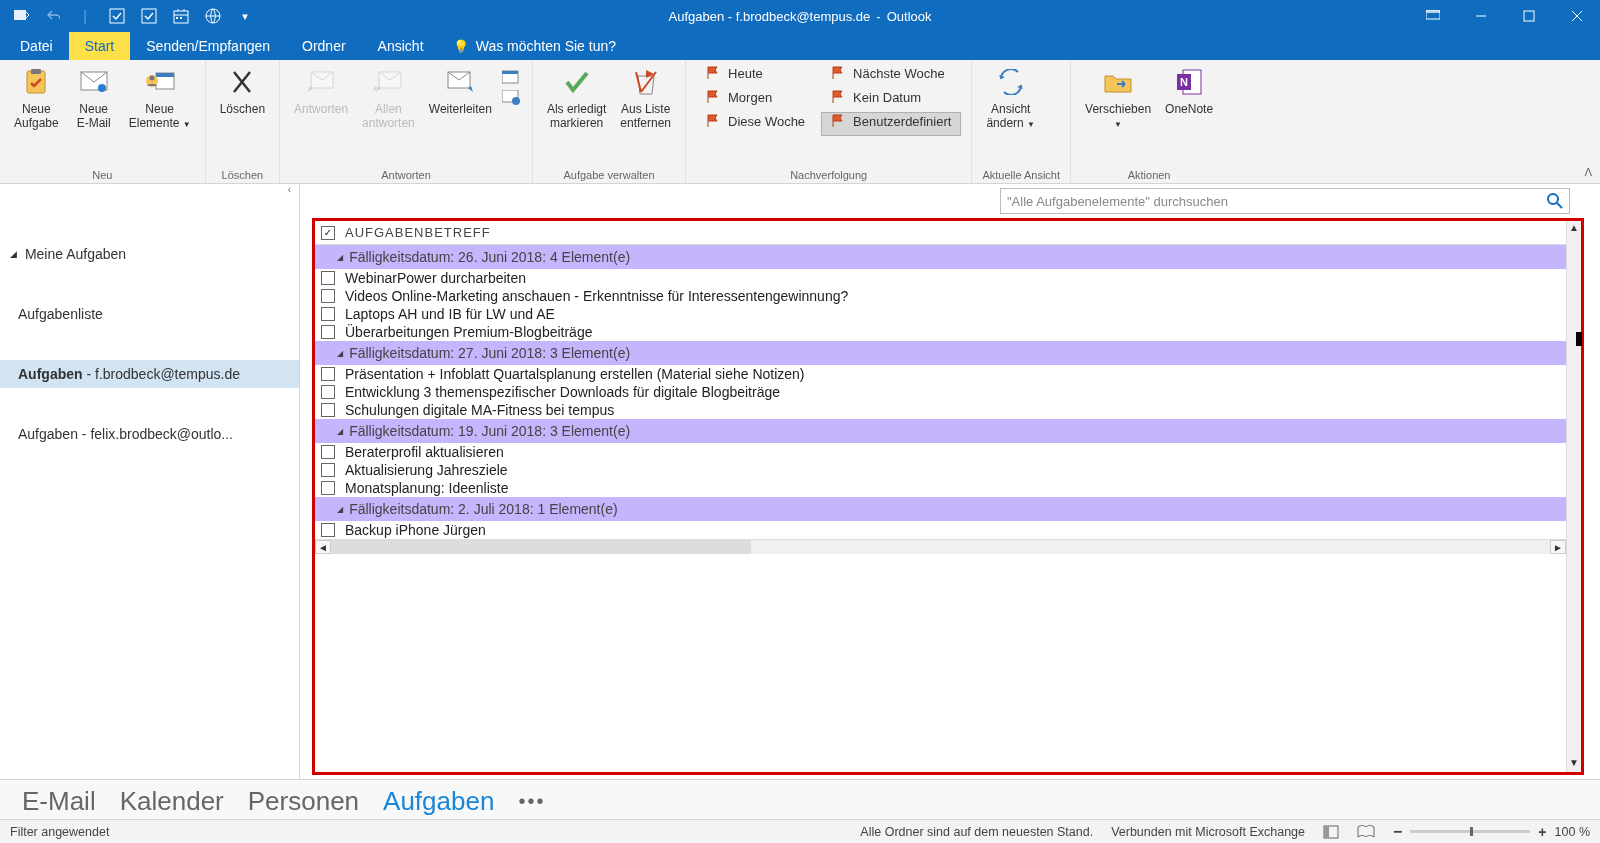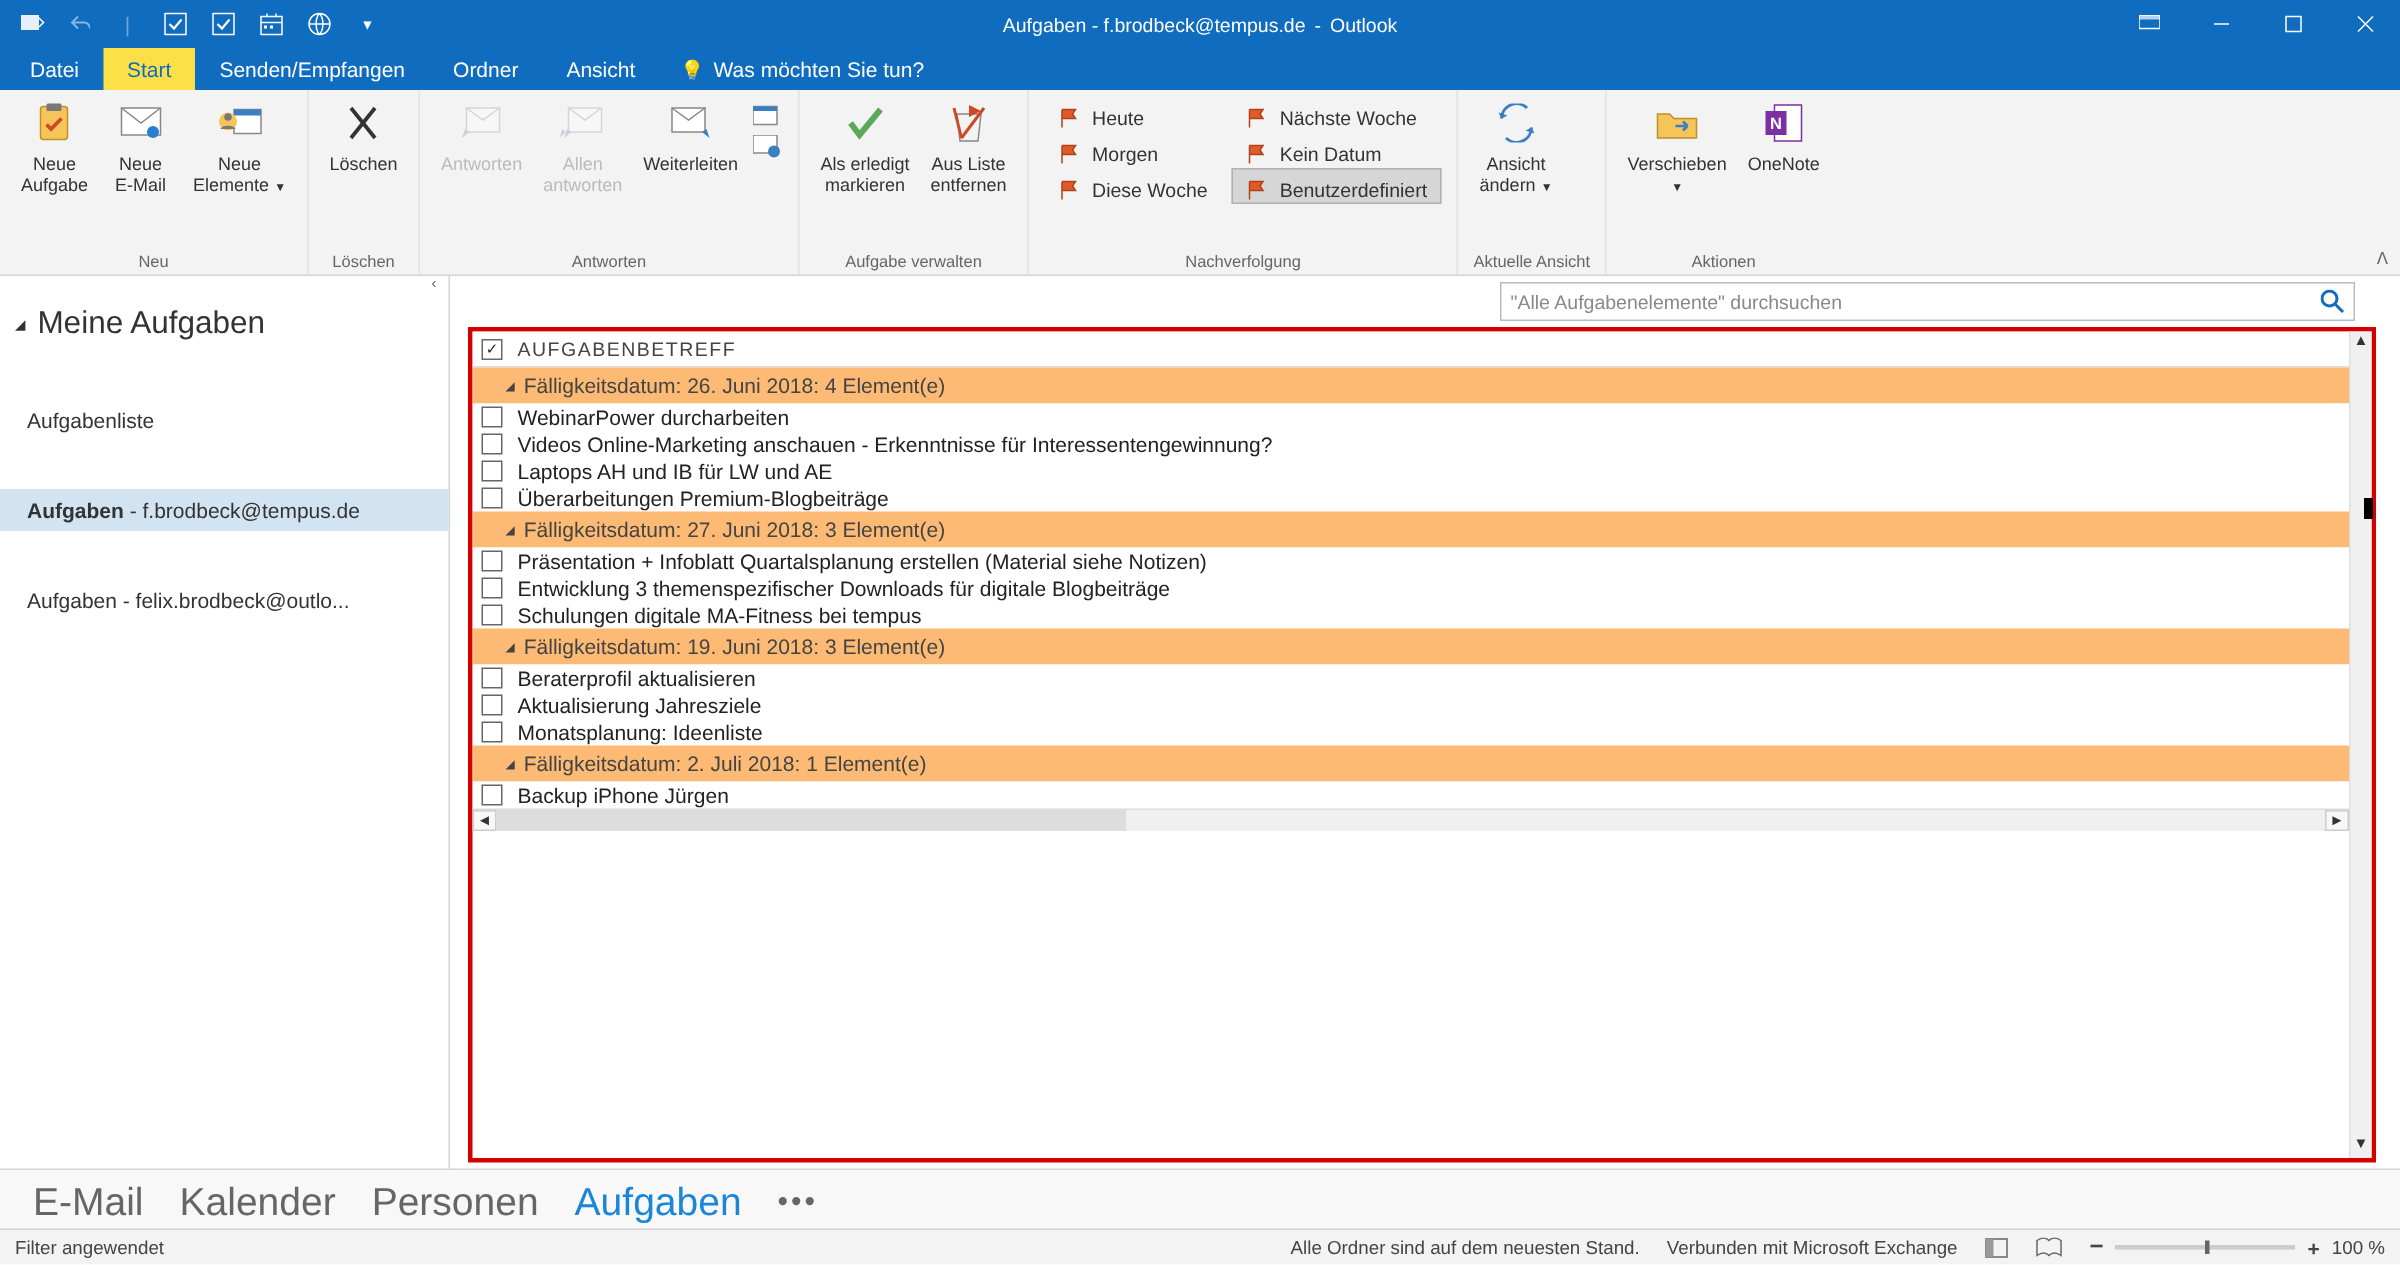--- a/index.html
+++ b/index.html
@@ -24,46 +24,46 @@
   .ribbon { background: #f3f3f3; border-bottom: 1px solid #d4d4d4; height: 124px; display: flex; position:relative; }
   .ribbon-group { border-right: 1px solid #e1e1e1; padding: 4px 10px 2px 10px; display: flex; flex-direction: column; }
   .ribbon-group-row { display: flex; gap: 6px; flex: 1; align-items: flex-start; }
   .ribbon-group-label { text-align: center; font-size: 11px; color: #666; padding-top: 2px; }
   .rbtn-large { display: flex; flex-direction: column; align-items: center; gap: 4px; padding: 2px 4px; font-size: 12px; cursor: pointer; min-width: 50px; }
   .rbtn-large .ricon { width: 32px; height: 32px; display:flex; align-items:center; justify-content:center; font-size:26px; position:relative; }
   .rbtn-large .rtxt { text-align: center; line-height: 1.2; }
   .rbtn-large.disabled { color: #bbb; }
   .rbtn-large.disabled .ricon svg { opacity: 0.4; }
   .flag-col { display:flex; flex-direction:column; }
-  .flag-item { display:flex; align-items:flex-end; gap:8px; padding: 2px 10px; font-size:13px; cursor:pointer; height:24px; }
+  .flag-item { display:flex; align-items:flex-start; gap:8px; padding: 2px 10px; font-size:13px; cursor:pointer; height:24px; }
   .flag-item.selected { background:#d6d6d6; border:1px solid #b0b0b0; padding:1px 9px; }
   .flag-icon { width:14px; height:14px; color:#d95b1f; }
   .ribbon-collapse { position:absolute; right:8px; bottom:4px; font-size:11px; color:#666; cursor:pointer;}
 
   
   .main { flex: 1; display: flex; min-height: 0; }
   .sidebar { width: 300px; border-right: 1px solid #d4d4d4; display:flex; flex-direction:column; background:#fff; }
   .sidebar-collapse { height:16px; text-align:right; padding-right:8px; font-size:10px; color:#666; cursor:pointer;}
-  .sidebar-header { font-size: 21px; padding: 4px 14px 6px 10px; display:flex; align-items:center; gap:4px;}
+  .sidebar-header { font-size: 14px; padding: 4px 14px 6px 10px; display:flex; align-items:center; gap:4px;margin-top:42px;}
   .sidebar-header::before { content:"◢"; font-size:9px; transform:rotate(0deg); margin-right:4px;}
   .sidebar-item { padding: 6px 18px; font-size: 14px; cursor:pointer; white-space:nowrap; overflow:hidden; text-overflow:ellipsis;margin-top:32px;}
   .sidebar-item.selected { background:#d2e3f2; font-weight:normal; }
   .sidebar-item .bold { font-weight:600;}
 
   .content { flex:1; display:flex; flex-direction:column; min-width:0; }
   .search-row { display:flex; justify-content:flex-end; padding:4px 30px 4px 4px; }
   .search-box { width:570px; border:1px solid #bcbcbc; height:26px; display:flex; align-items:center; padding:0 6px; color:#888; font-size:13px;}
   .search-box .mag { margin-left:auto; color:#0f6cbf; font-weight:bold; cursor:pointer; }
   
   .task-area { border:3px solid #d40000; margin:0 16px 4px 12px; flex:1; min-height:0; display:flex; position:relative; }
   .task-list { flex:1; overflow:hidden; }
   .task-header-row { display:flex; align-items:center; padding:4px 6px; background:#fff; border-bottom:1px solid #ddd; }
   .task-header-row .chk { width:14px; height:14px; border:1px solid #666; margin-right:10px; display:inline-flex; align-items:center; justify-content:center; font-size:10px; color:#222;}
   .col-header { font-size:13px; letter-spacing:1px; color:#444;}
-  .group-row { background:#fdba74; padding:4px 8px 4px 22px; font-size:14px; display:flex; align-items:center; gap:6px; color:#444; cursor:pointer;}
+  .group-row { background:#c4b5fd; padding:4px 8px 4px 22px; font-size:14px; display:flex; align-items:center; gap:6px; color:#444; cursor:pointer;}
   .group-row::before { content:"◢"; font-size:8px; }
   .task-row { display:flex; align-items:center; padding:1px 6px; font-size:14px; color:#222; background:#fff; cursor:pointer;}
   .task-row .chk { width:14px; height:14px; border:1px solid #666; margin-right:10px; flex-shrink:0;}
   .hbar { height:15px; display:flex; border-top:1px solid #ddd; background:#f7f7f7; }
   .hbar .arrow { width:16px; text-align:center; border:1px solid #ccc; font-size:10px; line-height:13px; cursor:pointer;}
   .hbar .track { flex:1; background:#f0f0f0;}
   .vbar { width:15px; background:#f0f0f0; border-left:1px solid #ddd; display:flex; flex-direction:column;}
   .vbar .arrow { height:16px; text-align:center; font-size:10px; line-height:14px; cursor:pointer;}
   .vbar .mark { background:#000; height:14px; margin-left:9px; width:6px;}
 

